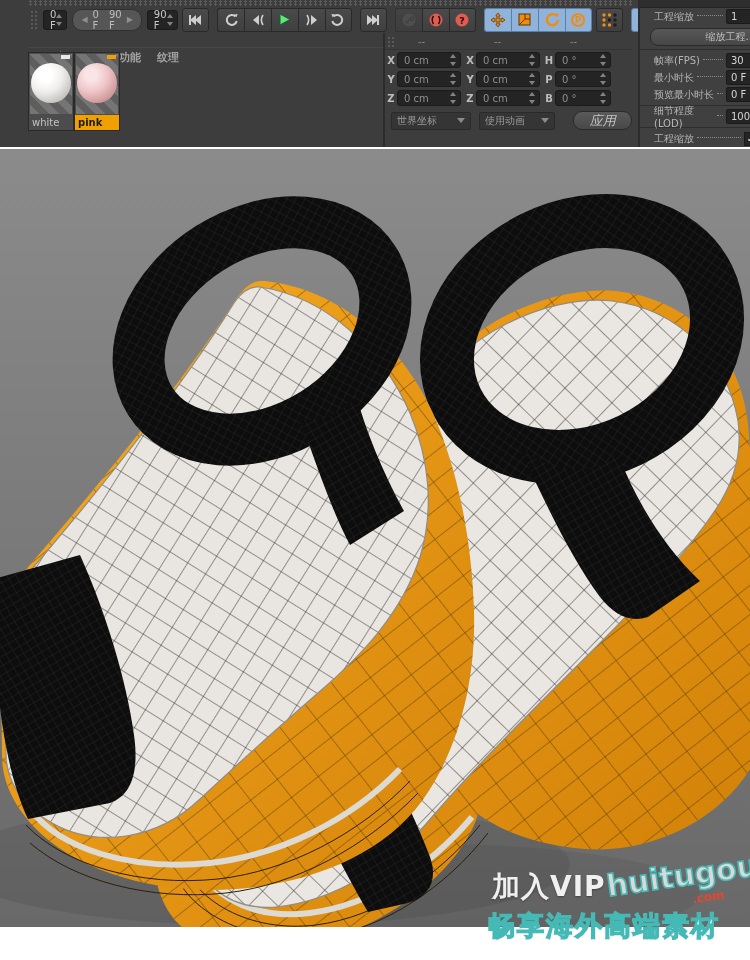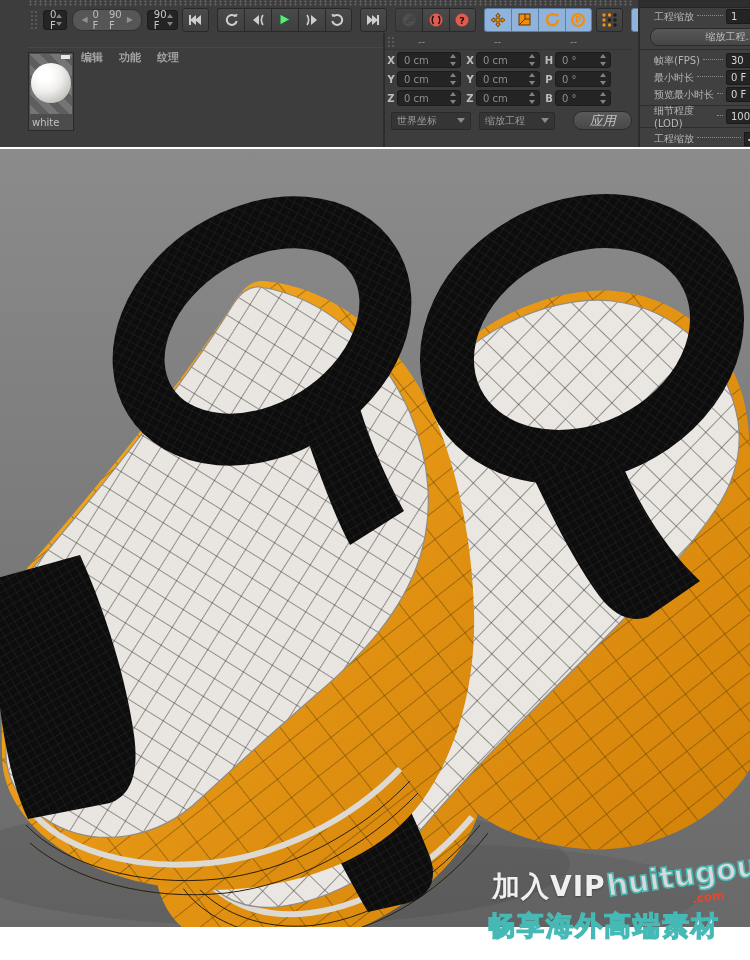--- a/index.html
+++ b/index.html
@@ -261,20 +261,27 @@
     </div>
 
     <div class="mats">
       <div class="mat">
         <div class="thumb">
           <div class="ball" style="background:radial-gradient(circle at 35% 30%,#ffffff 0 18%,#efeeec 45%,#b9b7b2 85%,#8e8c88 100%)"></div>
           <div class="mark"></div>
         </div>
         <div class="label">white</div>
       </div>
+      <div class="mat sel">
+        <div class="thumb">
+          <div class="ball" style="background:radial-gradient(circle at 35% 30%,#fae5e6 0 15%,#eec4c7 45%,#c2898d 85%,#96666a 100%)"></div>
+          <div class="mark"></div>
+        </div>
+        <div class="label">pink</div>
+      </div>
     </div>
 
     <div class="vdiv" style="left:383px"></div>
 
     <div class="coords">
       <div class="chead">
         <div class="grip" style="height:11px"></div>
         <span>--</span>
         <span>--</span>
         <span>--</span>
@@ -331,21 +338,21 @@
             <span class="spin"></span>
           </div>
       </div>
 
       <div class="ddrow">
         <div class="dd" style="width:72px">
           <span style="flex:1">世界坐标</span>
           <span class="caret"></span>
         </div>
         <div class="dd" style="width:68px">
-          <span style="flex:1">缩放工程</span>
+          <span style="flex:1">使用动画</span>
           <span class="caret"></span>
         </div>
         <div class="applybtn">应用</div>
       </div>
     </div>
 
     <div class="rpanel">
       <div class="rtab"></div>
       <div class="prow">
         <span>工程缩放</span>

